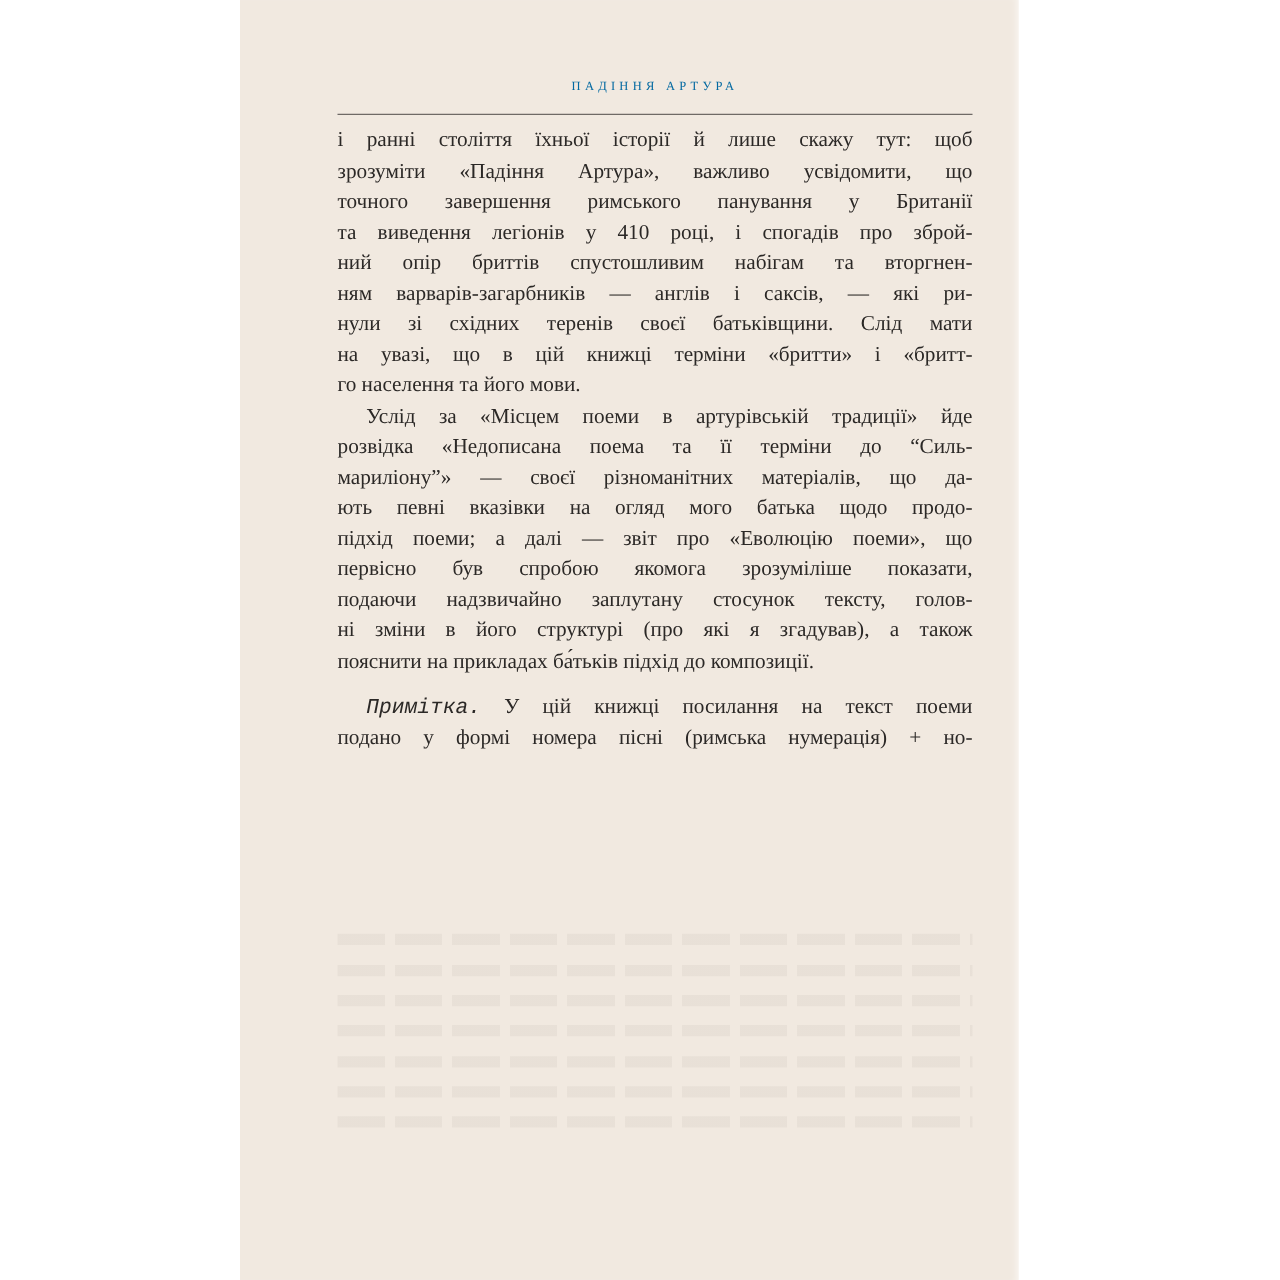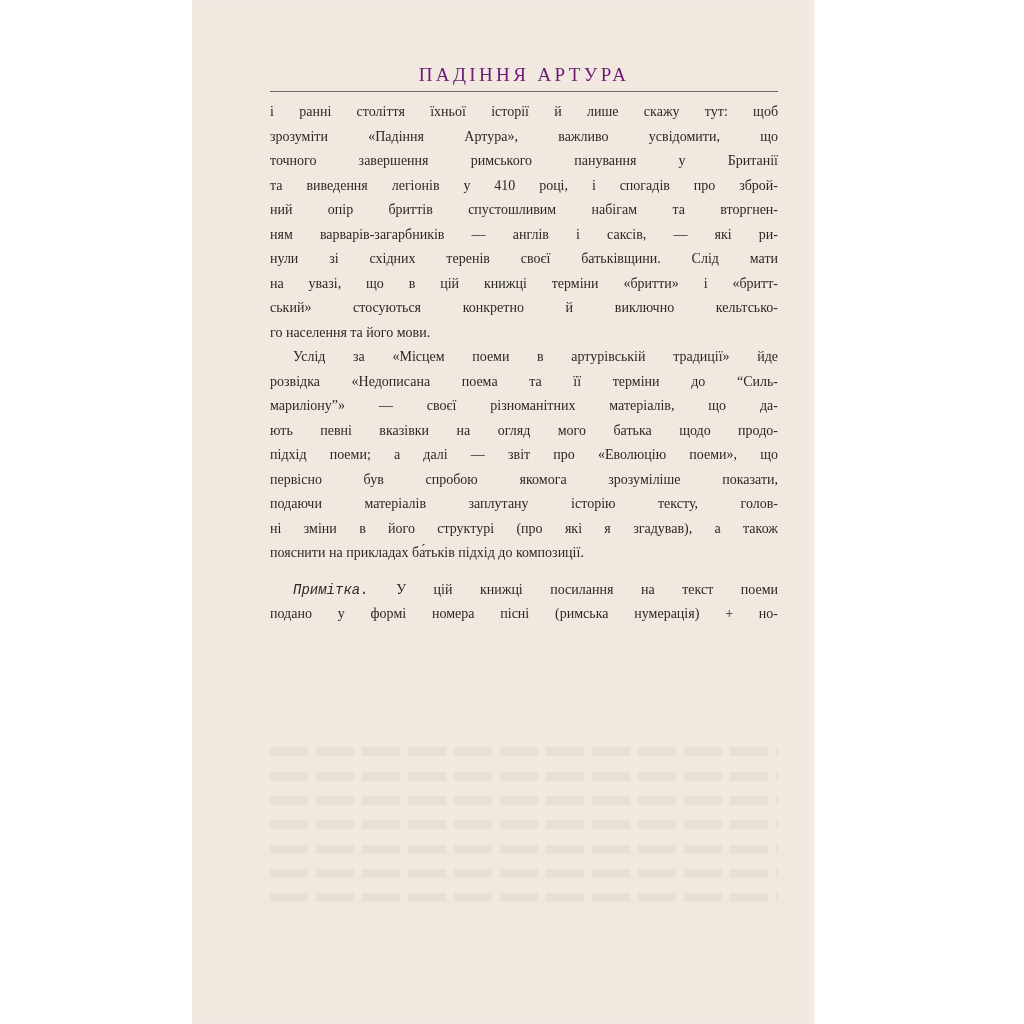--- a/index.html
+++ b/index.html
@@ -22,39 +22,39 @@
       background: #f1e9e0;
       box-shadow: inset -6px 0 8px -6px rgba(255,255,255,0.9);
     }
     .running-head {
       position: absolute;
       left: 78px;
       width: 508px;
       top: 64px;
       text-align: center;
       font-family: "Liberation Serif", "DejaVu Serif", serif;
-      font-size: 19px;
+      font-size: 10px;
       letter-spacing: 3.4px;
-      color: #701a75;
+      color: #0369a1;
     }
     .head-rule {
       position: absolute;
       left: 78px;
       width: 508px;
       top: 91px;
       height: 1px;
       background: #6f6a66;
     }
     .text-block {
       position: absolute;
       left: 78px;
       width: 508px;
       top: 100px;
       font-family: "Liberation Serif", "DejaVu Serif", serif;
-      font-size: 14px;
+      font-size: 17px;
       line-height: 24.5px;
       color: #2b2826;
     }
     .line {
       display: block;
       white-space: nowrap;
       text-align: justify;
       text-align-last: justify;
       height: 24.5px;
     }
@@ -89,32 +89,31 @@
   <div class="text-block">
     <div>
       <span class="line">і ранні століття їхньої історії й лише скажу тут: щоб</span>
       <span class="line">зрозуміти «Падіння Артура», важливо усвідомити, що</span>
       <span class="line">точного завершення римського панування у Британії</span>
       <span class="line">та виведення легіонів у 410 році, і спогадів про збрoй-</span>
       <span class="line">ний опір бриттів спустошливим набігам та вторгнен-</span>
       <span class="line">ням варварів-загарбників — англів і саксів, — які ри-</span>
       <span class="line">нули зі східних теренів своєї батьківщини. Слід мати</span>
       <span class="line">на увазі, що в цій книжці терміни «бритти» і «бритт-</span>
-      <span class="line">ський» стосуються конкретно й виключно кельтсько-</span>
       <span class="line last">го населення та його мови.</span>
     </div>
 
     <div>
       <span class="line indent">Услід за «Місцем поеми в артурівській традиції» йде</span>
       <span class="line">розвідка «Недописана поема та її терміни до “Силь-</span>
       <span class="line">мариліону”» — своєї різноманітних матеріалів, що да-</span>
       <span class="line">ють певні вказівки на огляд мого батька щодо продо-</span>
       <span class="line">підхід поеми; а далі — звіт про «Еволюцію поеми», що</span>
       <span class="line">первісно був спробою якомога зрозуміліше показати,</span>
-      <span class="line">подаючи матеріалів заплутану історію тексту, голов-</span>
+      <span class="line">подаючи надзвичайно заплутану стосунок тексту, голов-</span>
       <span class="line">ні зміни в його структурі (про які я згадував), а також</span>
       <span class="line last">пояснити на прикладах ба́тьків підхід до композиції.</span>
     </div>
 
     <div class="para-gap"></div>
 
     <div>
       <span class="line indent"><span class="note-label">Примітка.</span><span> У цій книжці посилання на текст поеми</span></span>
       <span class="line">подано у формі номера пісні (римська нумерація) + но-</span>
     </div>

